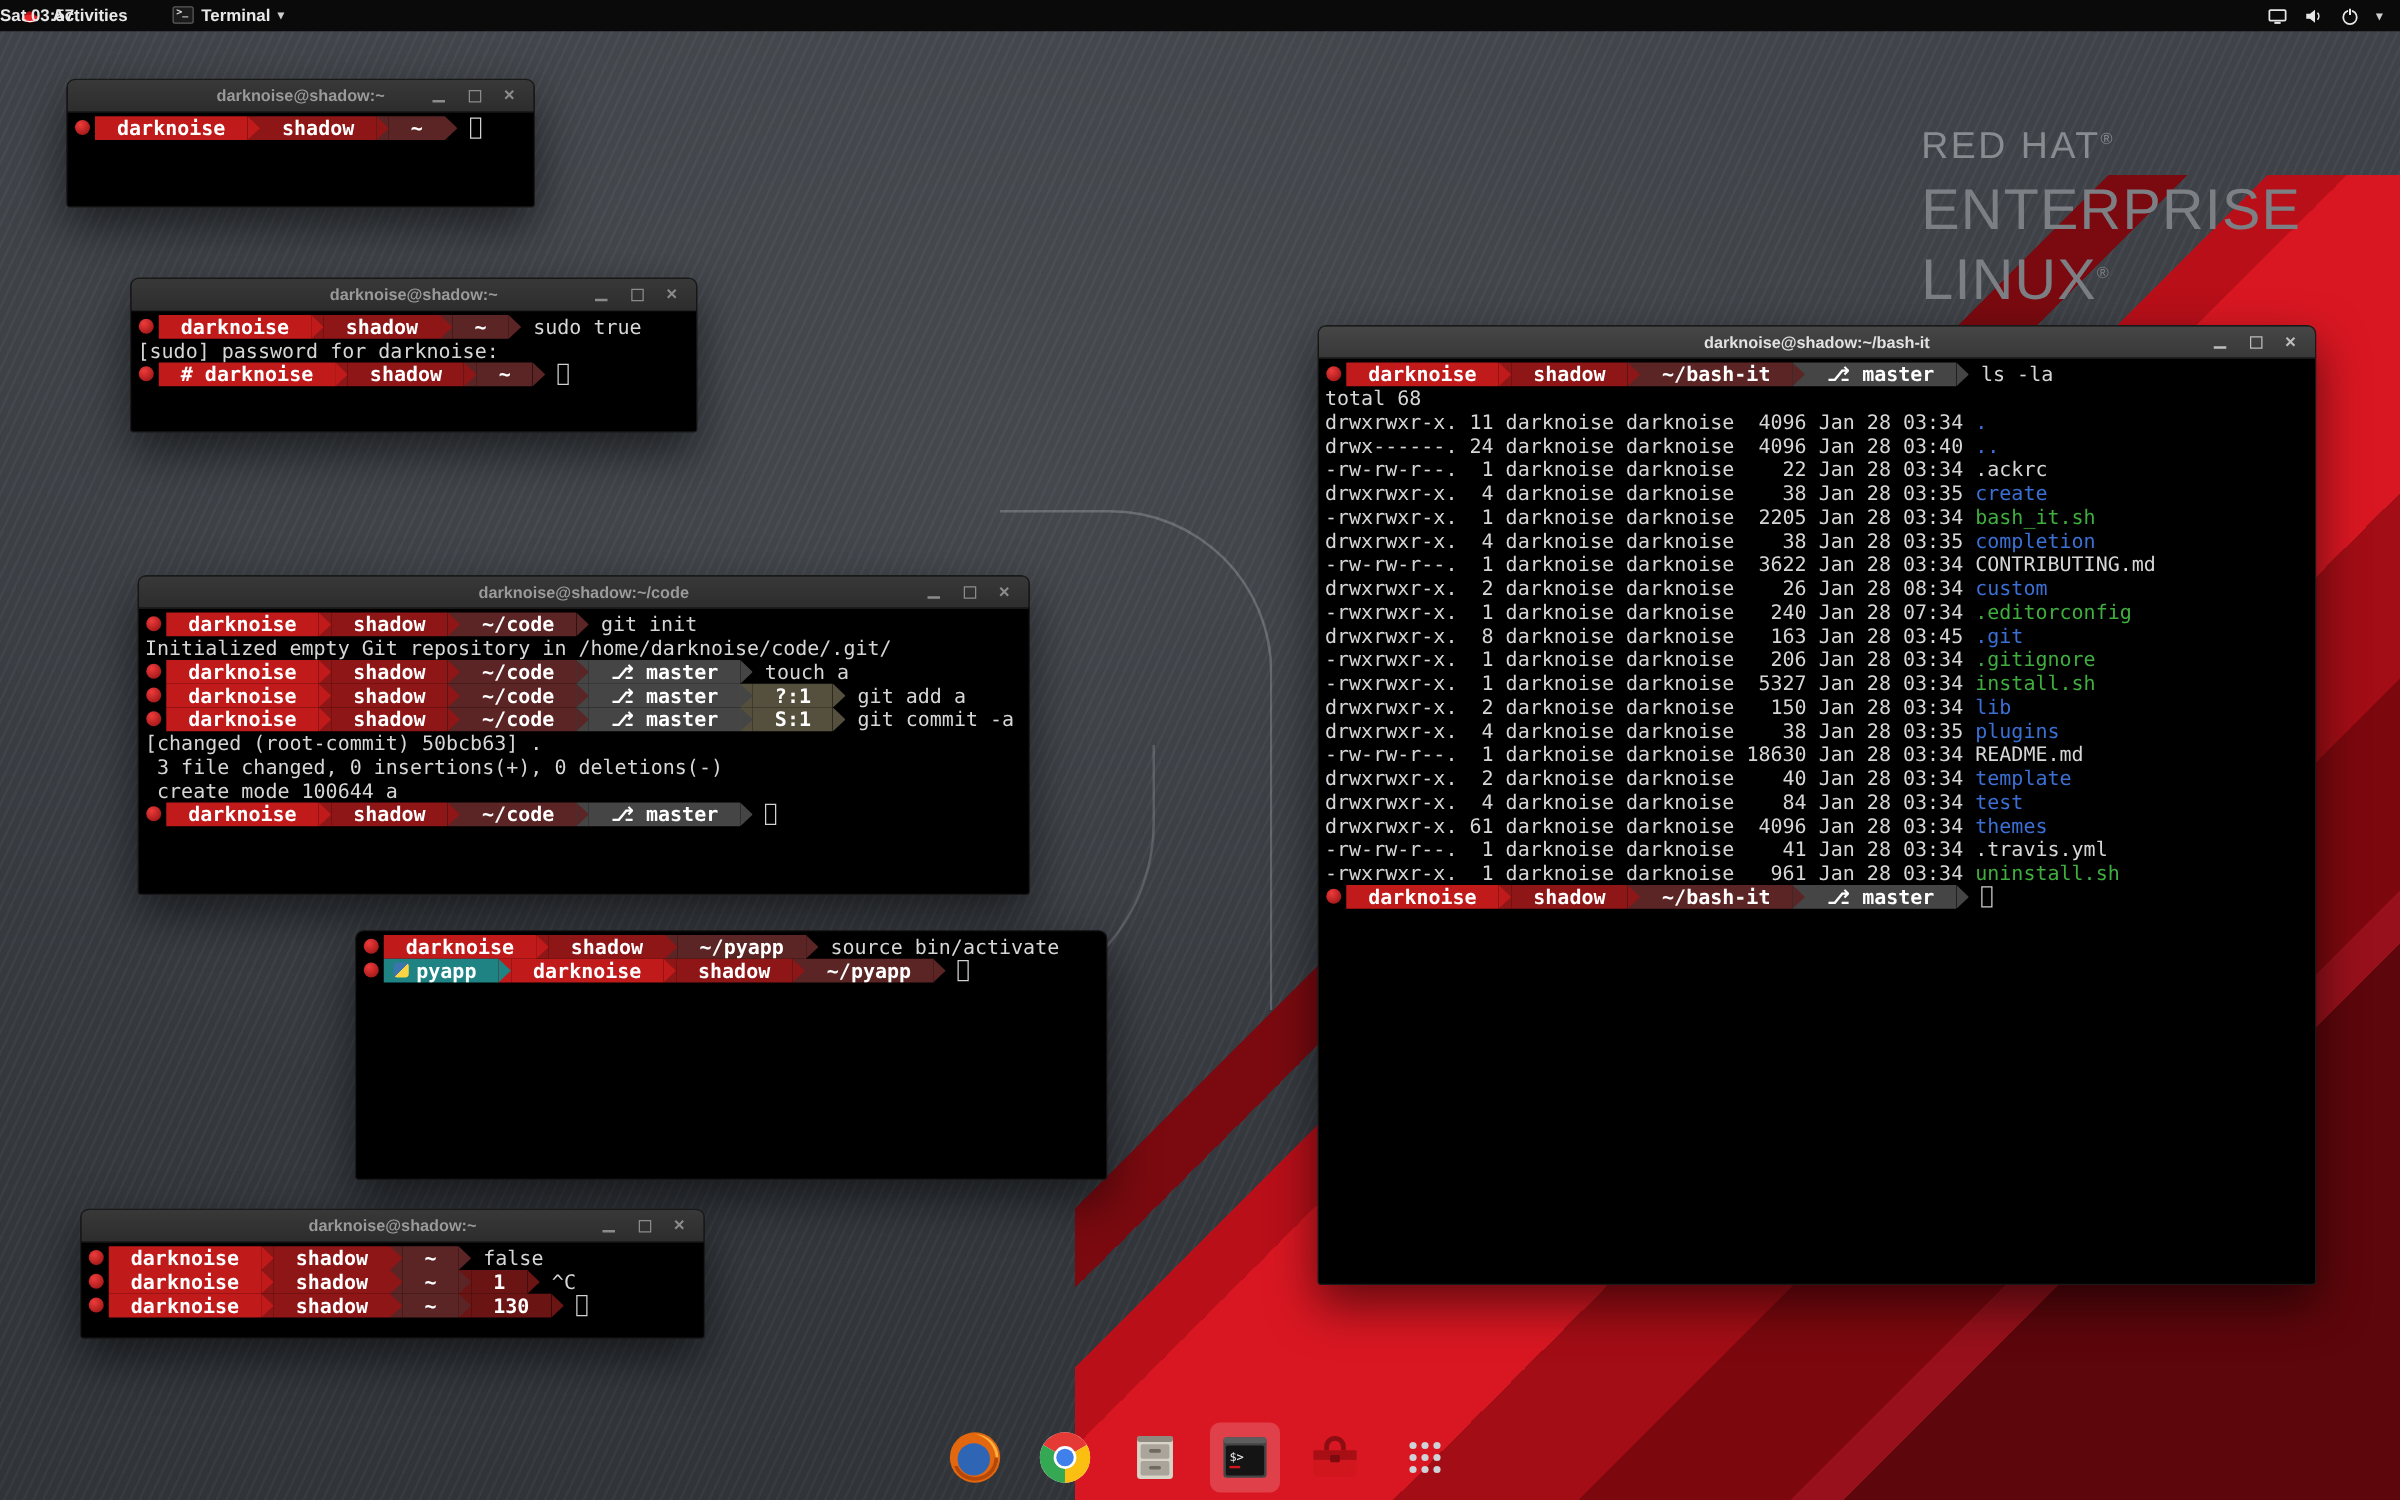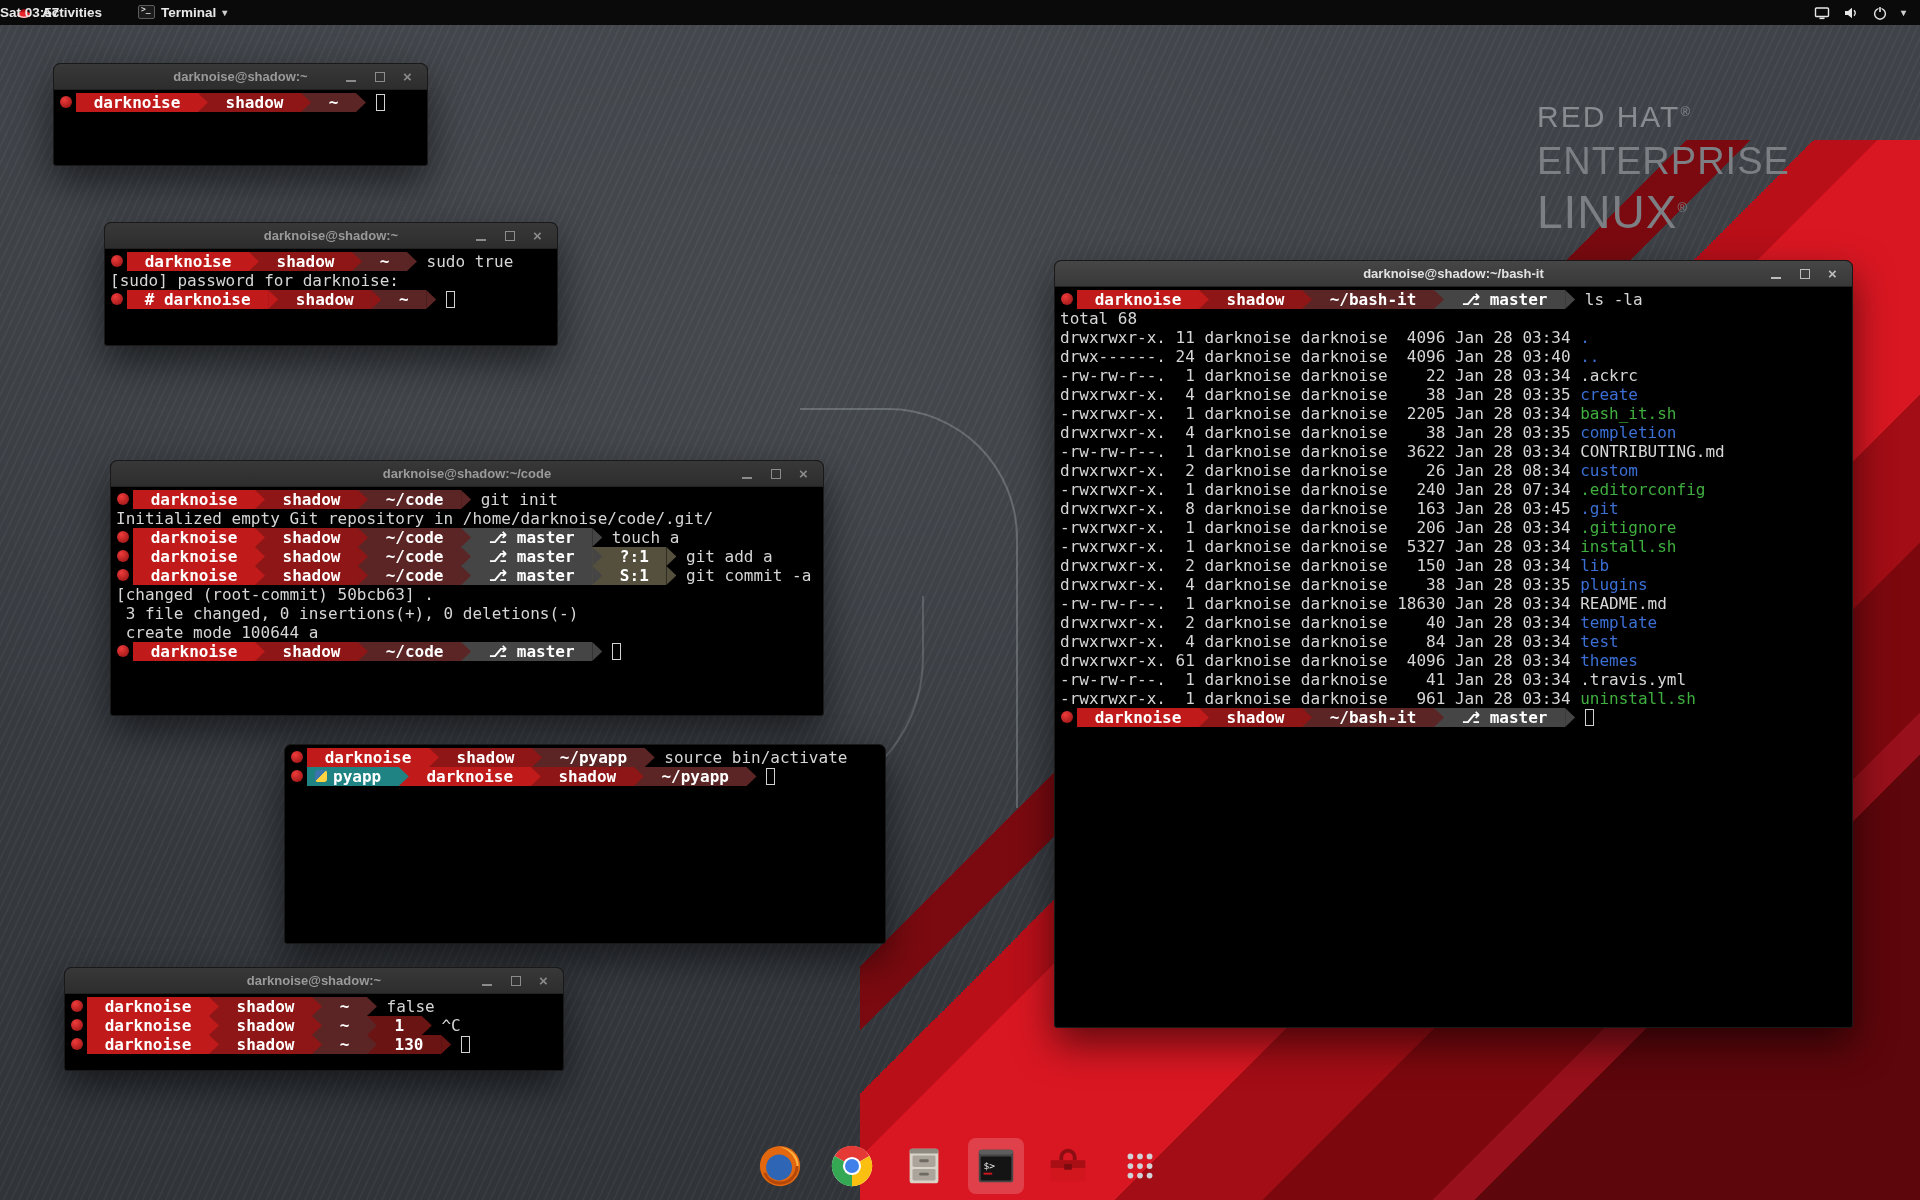--- a/index.html
+++ b/index.html
@@ -39,21 +39,21 @@
   .term-ico{display:inline-block;width:17px;height:14px;background:#1b1b1b;border:1px solid #5d5d5d;border-radius:2px;position:relative}
   .term-ico::after{content:">_";position:absolute;left:2px;top:-1px;font:bold 8px "DejaVu Sans Mono",monospace;color:#ddd}
   .caret{font-size:10px;color:#cfcfcf}
   .tb-clock{position:absolute;left:0;right:0;text-align:left;pointer-events:none}
   .tb-clock span{pointer-events:auto;cursor:pointer}
   .tb-right{margin-left:auto;display:flex;align-items:center;gap:13px;padding-right:14px;cursor:pointer;z-index:1}
 
   
   .branding{position:absolute;left:1537px;top:100px;color:#82868b;user-select:none}
   .b1{font-size:30px;font-weight:normal;letter-spacing:2px;color:#888c91}
-  .b2{font-size:38px;letter-spacing:1px;color:#7c8085;margin-top:6px}
+  .b2{font-size:46px;letter-spacing:1px;color:#7c8085;margin-top:6px}
   .b3{font-size:46px;letter-spacing:1px;color:#7c8085;margin-top:2px}
   .reg{font-size:13px;vertical-align:super}
 
   
   .window{position:absolute;background:#000;border:1px solid #191919;border-radius:7px 7px 3px 3px;
     overflow:hidden;box-shadow:0 16px 38px rgba(0,0,0,.55)}
   .titlebar{height:26px;display:flex;align-items:center;position:relative;cursor:default;
     background:linear-gradient(#464646,#383838);border-bottom:1px solid #222}
   .window.inactive .titlebar{background:linear-gradient(#383838,#2d2d2d)}
   .title{position:absolute;left:0;right:0;text-align:center;font-size:13px;font-weight:bold;color:#e2e2e2}

